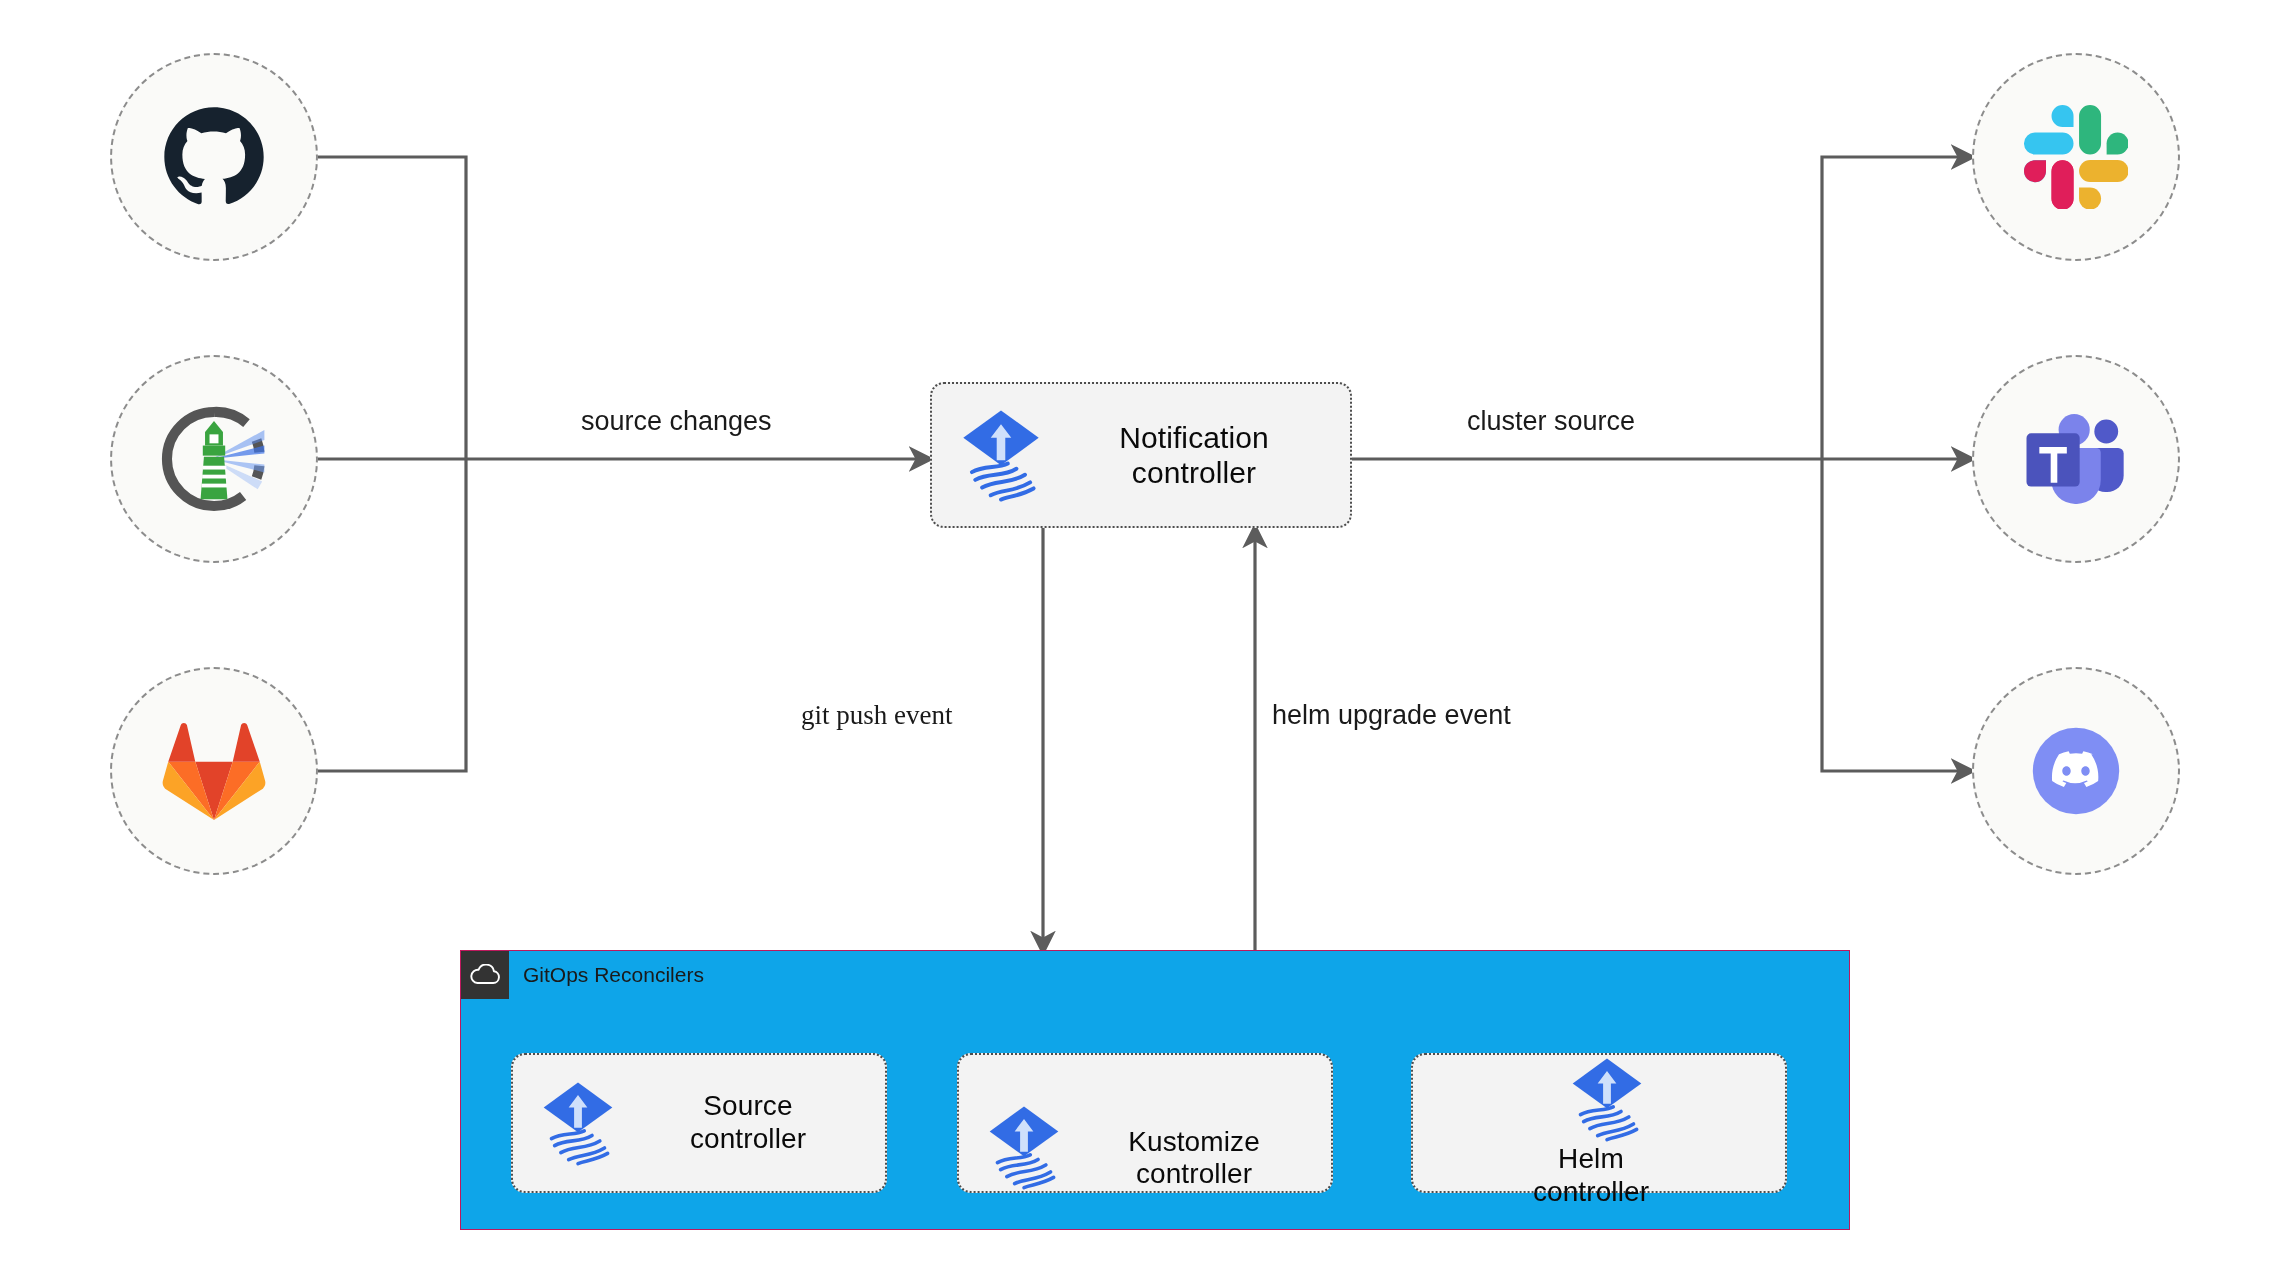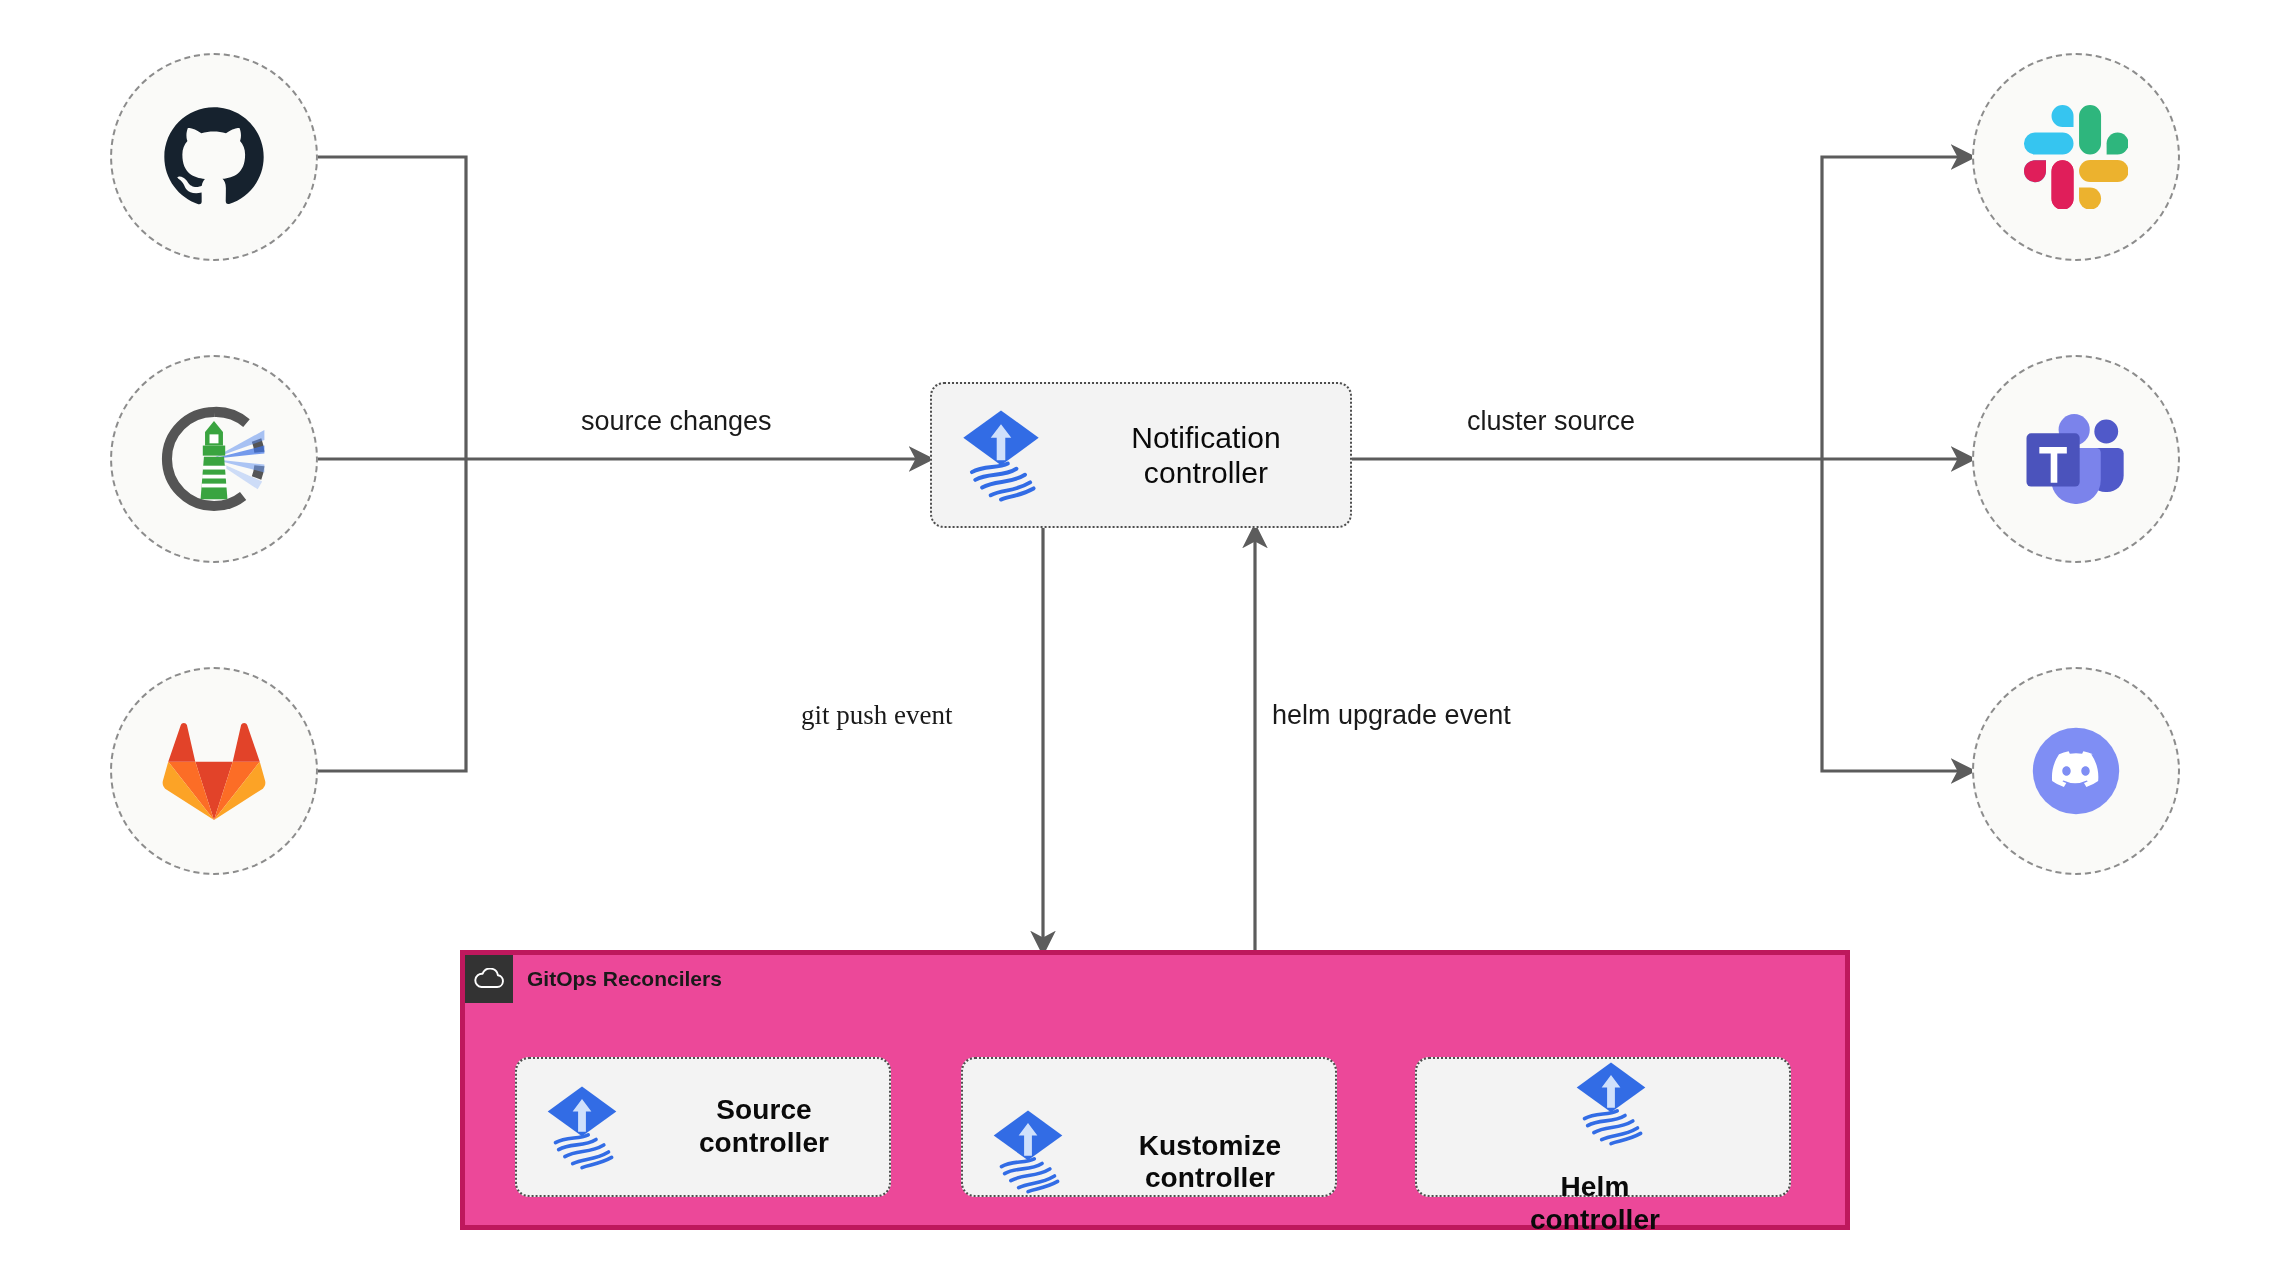--- a/index.html
+++ b/index.html
@@ -13,34 +13,34 @@
     position:absolute;width:208px;height:208px;border-radius:50%;
     border:2.5px dashed #8c8c8c;background:#fafaf8;
     display:flex;align-items:center;justify-content:center;box-sizing:border-box;
   }
   .circle-node svg{display:block;}
 
   
   .ctrl-box{
     position:absolute;box-sizing:border-box;
     background:#f3f3f3;border:2px dotted #4d4d4d;border-radius:14px;
-    display:flex;align-items:center;justify-content:flex-start;gap:24px;
+    display:flex;align-items:center;justify-content:flex-start;
   }
   .ctrl-icon{flex:0 0 auto;margin-left:26px;margin-right:10px;display:block;}
   .ctrl-label{
     flex:1 1 auto;text-align:center;color:#0a0a0a;
     font-size:30px;line-height:1.17;letter-spacing:.1px;padding-right:16px;
     white-space:pre-line;
   }
   .ctrl-box.small .ctrl-label{font-size:28px;}
 
   
   #gitops-container{
     position:absolute;box-sizing:border-box;
-    border:5px solid #be185d;background:#ec4899;font-weight:bold;
+    border:1px solid #be185d;background:#0ea5e9;
   }
   #gitops-header{
     position:absolute;left:0;top:0;height:48px;
     display:flex;align-items:center;
   }
   #gitops-badge{
     width:48px;height:48px;background:#333333;
     display:flex;align-items:center;justify-content:center;flex:0 0 auto;
   }
   #gitops-title{

